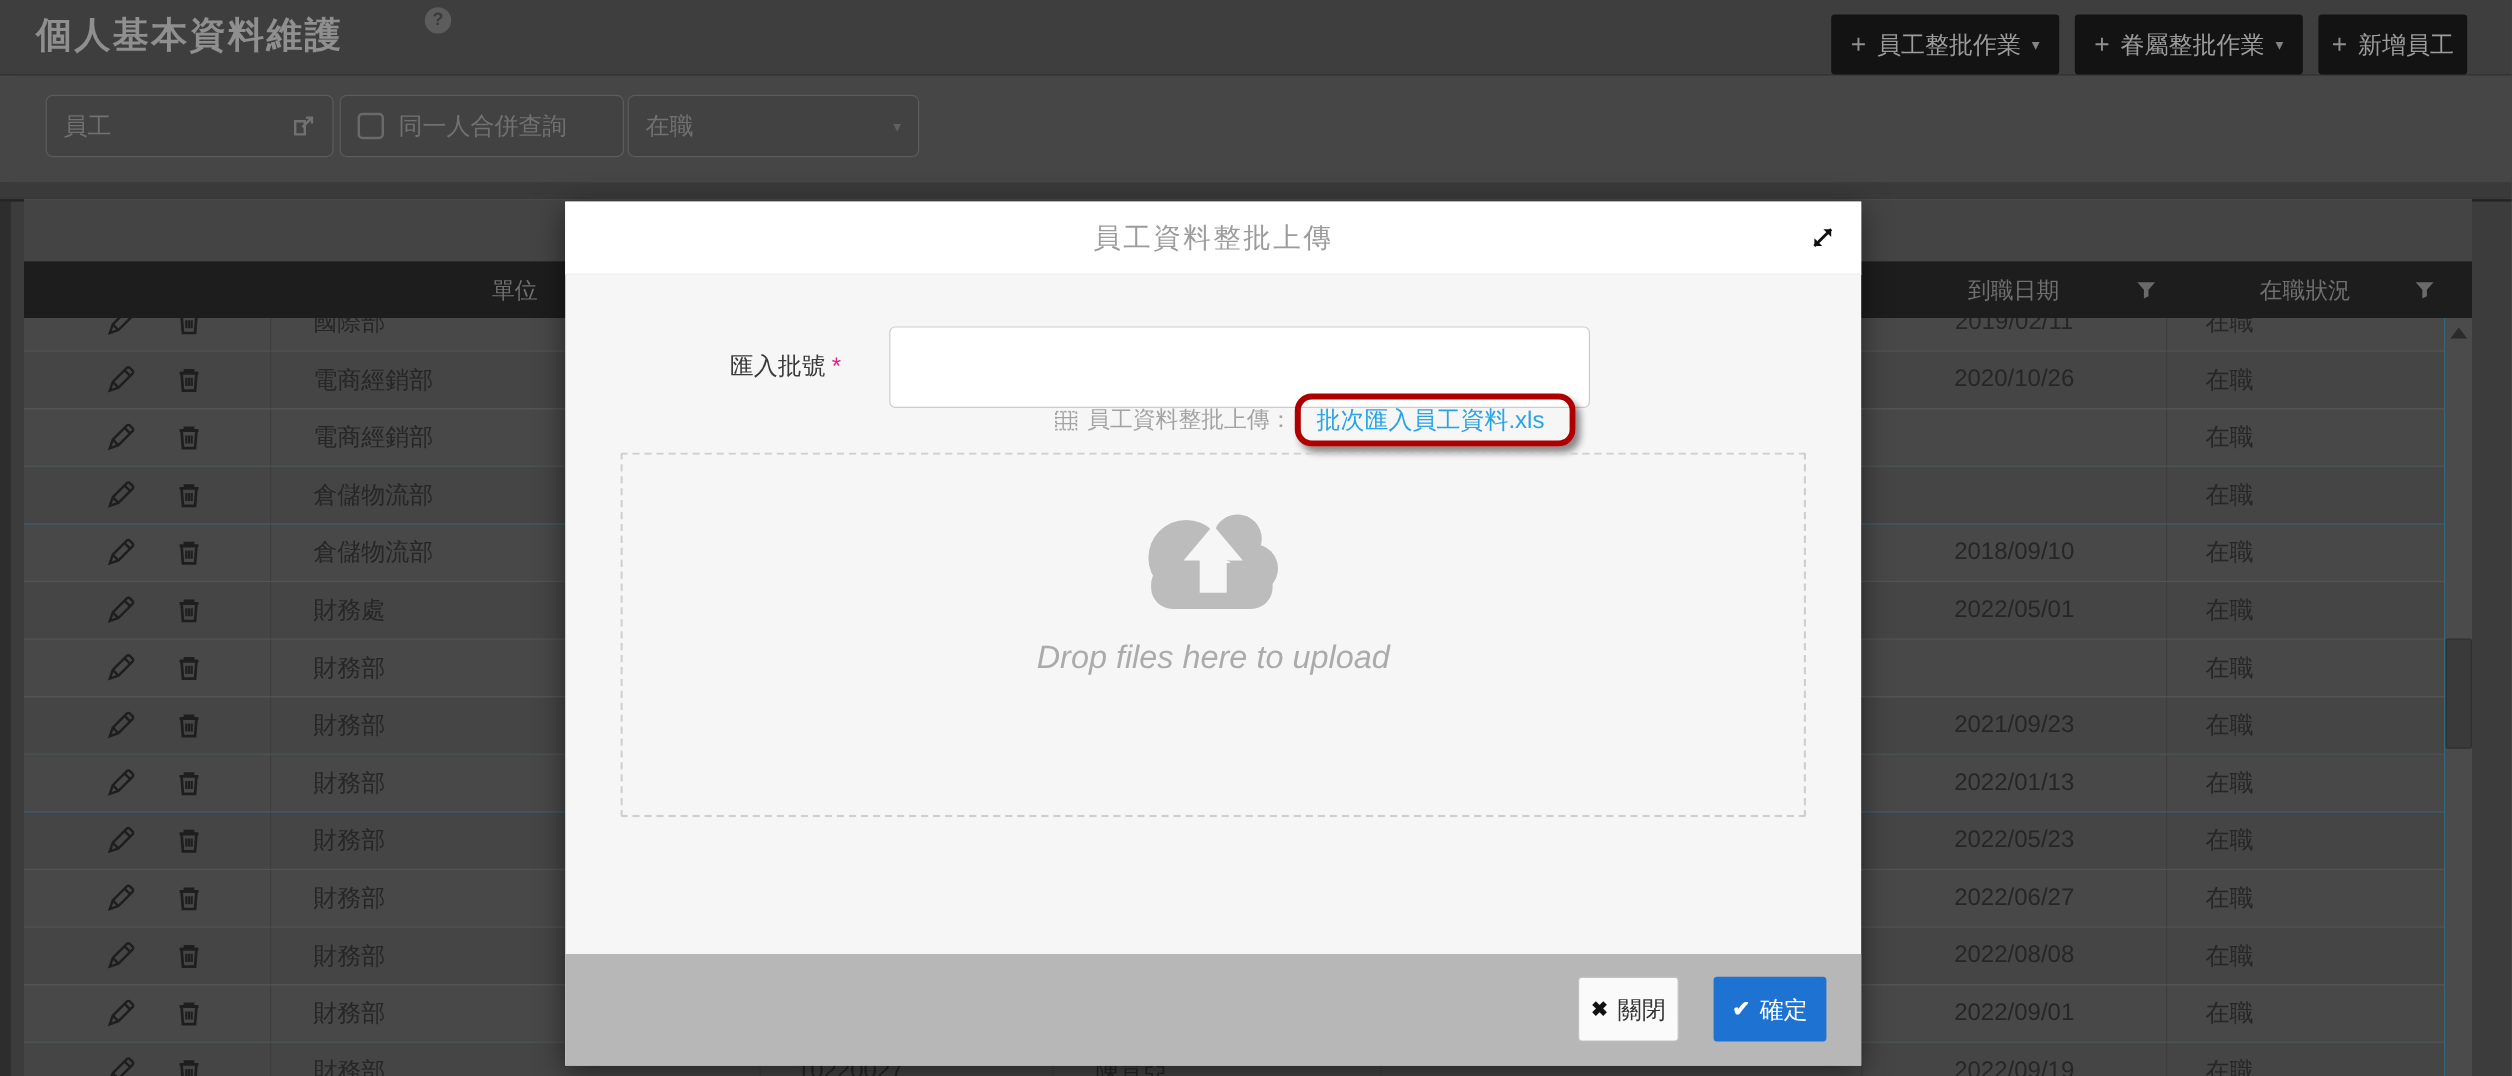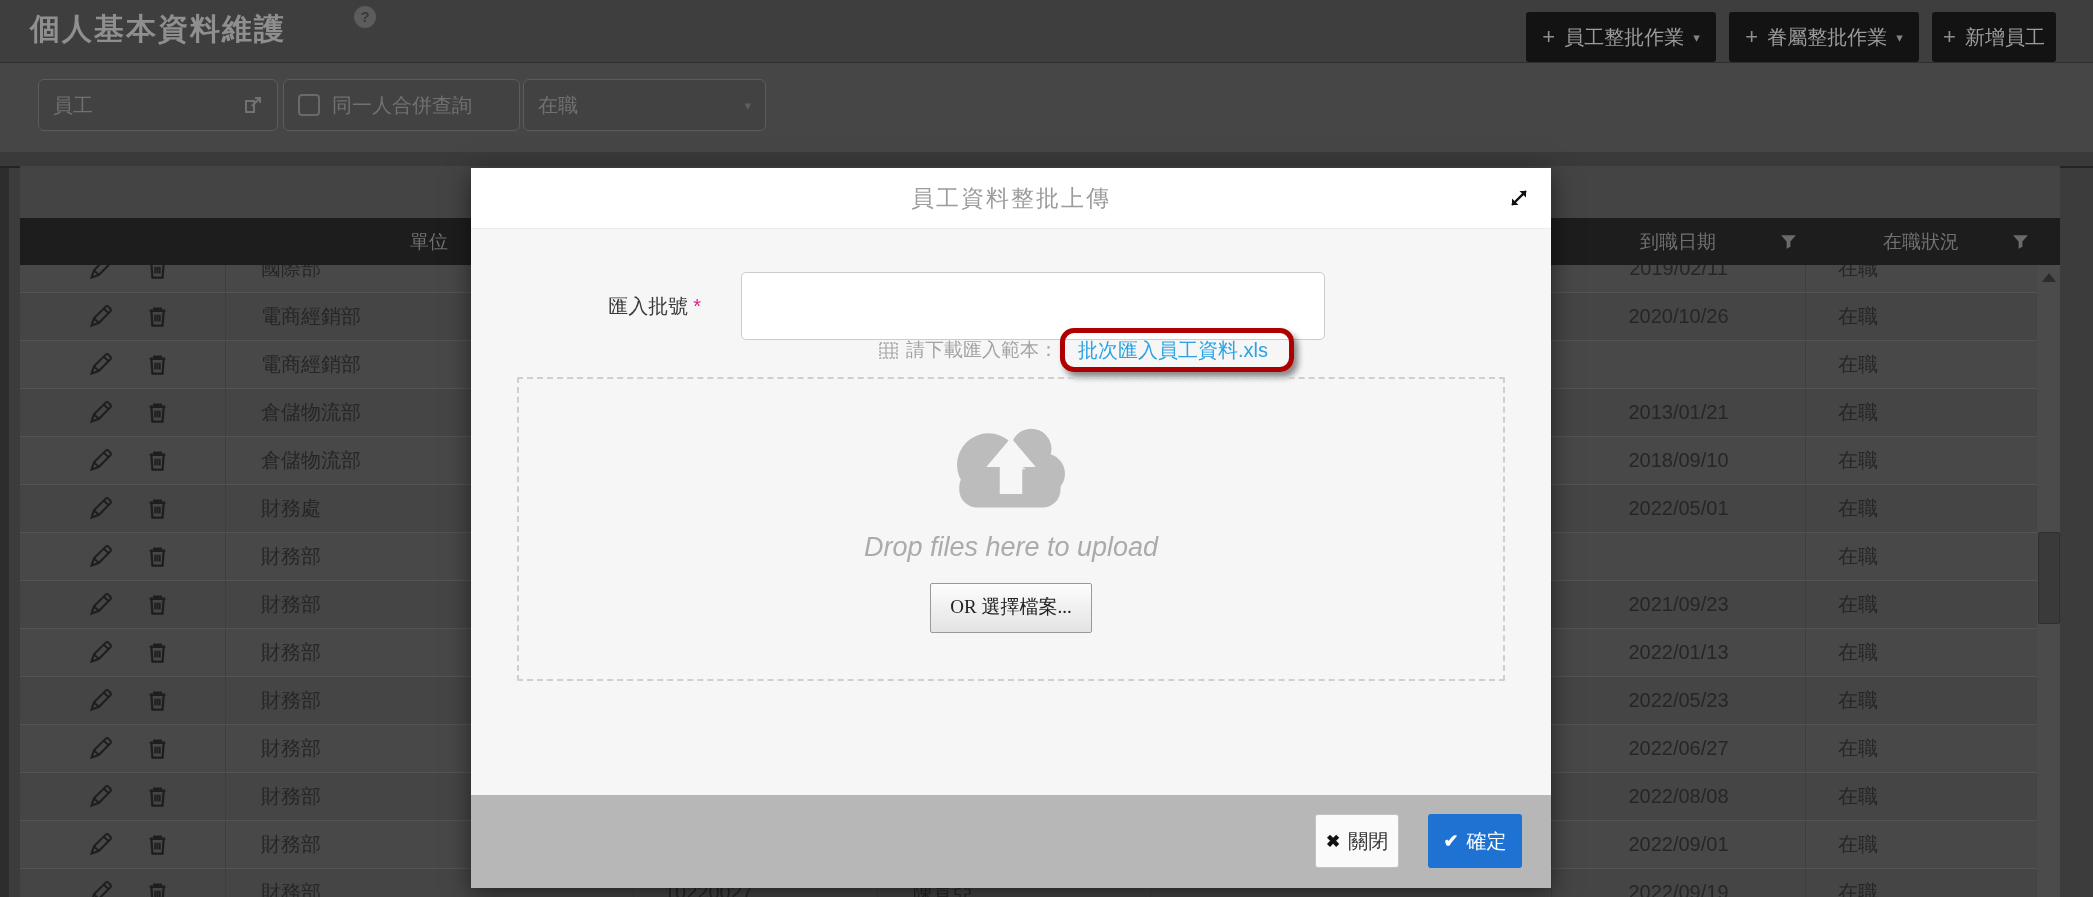--- a/index.html
+++ b/index.html
@@ -206,21 +206,20 @@
       <svg class="rowicon" viewBox="0 0 24 24">
         <path d="M5 7h14M9 7V5h6v2" fill="none" stroke="#1e1e1e" stroke-width="2"></path>
         <path d="M6.5 7l1 13h9l1-13z" fill="none" stroke="#1e1e1e" stroke-width="2"></path>
         <path d="M10 10.5v6M12 10.5v6M14 10.5v6" stroke="#1e1e1e" stroke-width="1.6"></path>
       </svg>
     </div>
     <div class="cell c-unit">倉儲物流部</div>
     <div class="cell c-empno"></div>
     <div class="cell c-name"></div>
     <div class="cell c-extra"></div>
-    <div class="cell c-hire">2013/01/21</div>
     <div class="cell c-status">在職</div>
   </div>
         <div class="trow">
     <div class="cell c-actions">
       <svg class="rowicon" viewBox="0 0 24 24">
         <path d="M4 20l2.2-6.4L16.6 3.2a1.6 1.6 0 0 1 2.3 0l1.9 1.9a1.6 1.6 0 0 1 0 2.3L10.4 17.8 4 20z" fill="none" stroke="#1e1e1e" stroke-width="1.8"></path>
         <path d="M6.2 13.6l4.2 4.2M15 5l4 4" fill="none" stroke="#1e1e1e" stroke-width="1.8"></path>
       </svg>
       <svg class="rowicon" viewBox="0 0 24 24">
         <path d="M5 7h14M9 7V5h6v2" fill="none" stroke="#1e1e1e" stroke-width="2"></path>
@@ -427,41 +426,40 @@
     <span>匯入批號</span><span class="req">*</span>
   </div>
   <input class="abs" id="batch-input" type="text" value="" style="">
 
   <div class="abs" id="template-row">
     <span id="template-hint">
       <svg width="19" height="17" viewBox="0 0 19 17">
         <rect x="1" y="1" width="17" height="15" fill="none" stroke="#a3a3a3" stroke-width="1.6" stroke-dasharray="2 1.4"></rect>
         <path d="M1 6h17M1 11h17M7 1v15M13 1v15" stroke="#a3a3a3" stroke-width="1.2"></path>
       </svg>
-      <span>請下載匯入範本：</span>
+      <span>員工資料整批上傳：</span>
     </span>
     <span id="red-box">
       <a id="template-link">批次匯入員工資料.xls</a>
     </span>
   </div>
 
   <div class="abs" id="dropzone">
     <div id="cloud-wrap">
       <svg width="144" height="99" viewBox="0 0 64 44">
         <g fill="#bcbcbc">
           <circle cx="22" cy="23" r="14"></circle>
           <circle cx="41" cy="16" r="9"></circle>
           <circle cx="47" cy="27" r="9"></circle>
           <rect x="9" y="25" width="45" height="17" rx="8"></rect>
         </g>
         <polygon points="32,11 43,24 37,24 37,36 27,36 27,24 21,24" fill="#f6f6f6"></polygon>
       </svg>
     </div>
     <div id="drop-text">Drop files here to upload</div>
-    <div id="browse-btn">OR 選擇檔案...</div>
   </div>
 
   <div class="abs" id="modal-footer">
     <div class="abs footbtn" id="close-btn">
       <span class="xmark">✖</span>
       <span>關閉</span>
     </div>
     <div class="abs footbtn" id="confirm-btn">
       <span class="checkmark">✔</span>
       <span>確定</span>

